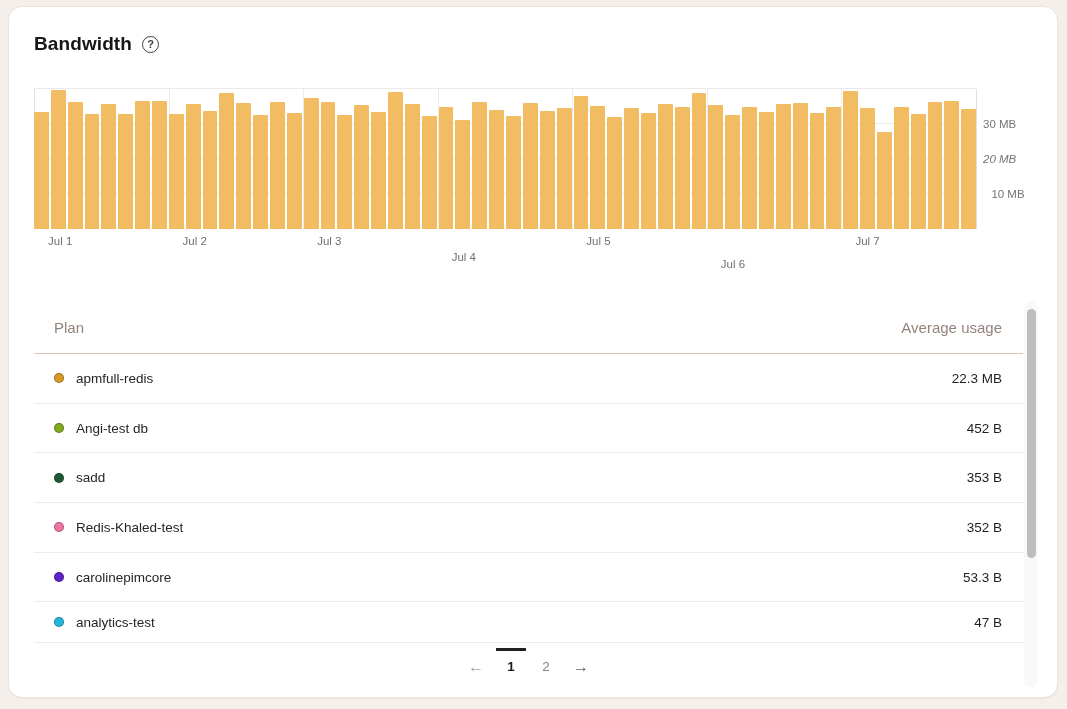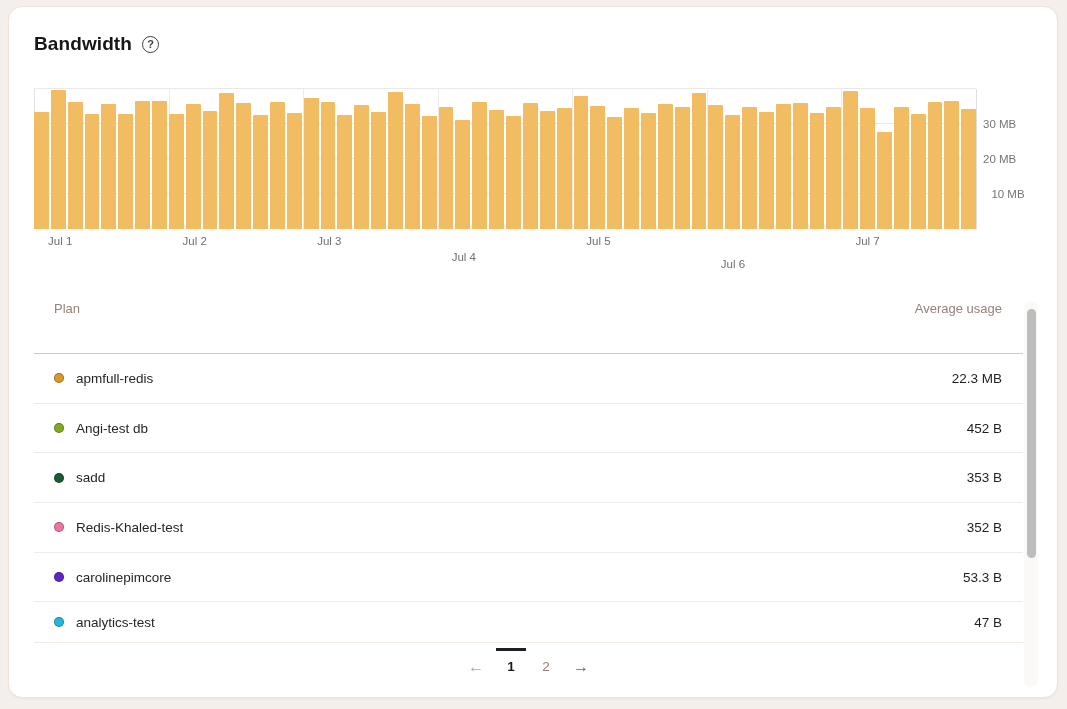--- a/index.html
+++ b/index.html
@@ -30,23 +30,23 @@
   .vline { position:absolute; top:0; bottom:0; width:1px; background:#ECEBEA; }
   .vline.edge { background:#E2E0DE; }
   .bars { position:absolute; inset:0; display:flex; align-items:flex-end; gap:2px; }
   .bar { flex:1 1 0; background:#F1BC62; border-radius:1px 1px 0 0; min-width:0; }
   .xlab { position:absolute; top:146px; font-size:11.5px; color:#6F6F6F; white-space:nowrap; }
   .ylab { position:absolute; left:949px; width:50px; font-size:11.5px; color:#757575; line-height:14px; white-space:nowrap; }
 
   
   .table { position:absolute; left:25px; top:294px; width:989px; }
   .thead {
-    height:53px; display:flex; align-items:flex-start; justify-content:space-between;
+    height:53px; display:flex; align-items:center; justify-content:space-between;
     border-bottom:1px solid #D8C6BD; padding:0 21px 0 20px;
-    font-size:13px; color:#93837B;
+    font-size:15px; color:#93837B;
   }
   .trow {
     height:49.7px; display:flex; align-items:center;
     border-bottom:1px solid #F2EAE5; padding:0 21px 0 20px; cursor:pointer;
   }
   .trow.last { height:40.5px; }
   .dot {
     width:10px; height:10px; border-radius:50%; flex:0 0 auto;
     border:1px solid rgba(0,0,0,0.28); margin-right:12px;
   }
@@ -171,21 +171,21 @@
         <div class="xlab" style="left: 14px;">Jul 1</div>
         <div class="xlab" style="left: 148.571px;">Jul 2</div>
         <div class="xlab" style="left: 283.143px;">Jul 3</div>
         <div class="xlab" style="left: 417.714px; margin-top: 16px;">Jul 4</div>
         <div class="xlab" style="left: 552.286px;">Jul 5</div>
         <div class="xlab" style="left: 686.857px; margin-top: 23px;">Jul 6</div>
         <div class="xlab" style="left: 821.429px;">Jul 7</div>
       </div>
     <div id="ylabels">
         <div class="ylab" style="top: 98px; text-align: center;">10 MB</div>
-        <div class="ylab" style="top: 63px;">20 MB</div>
+        <div class="ylab" style="top: 63px; font-style: italic;">20 MB</div>
         <div class="ylab" style="top: 28px;">30 MB</div>
       </div>
   </div>
 
   <div class="table">
     <div class="thead">
       <span>Plan</span>
       <span>Average usage</span>
     </div>
 

